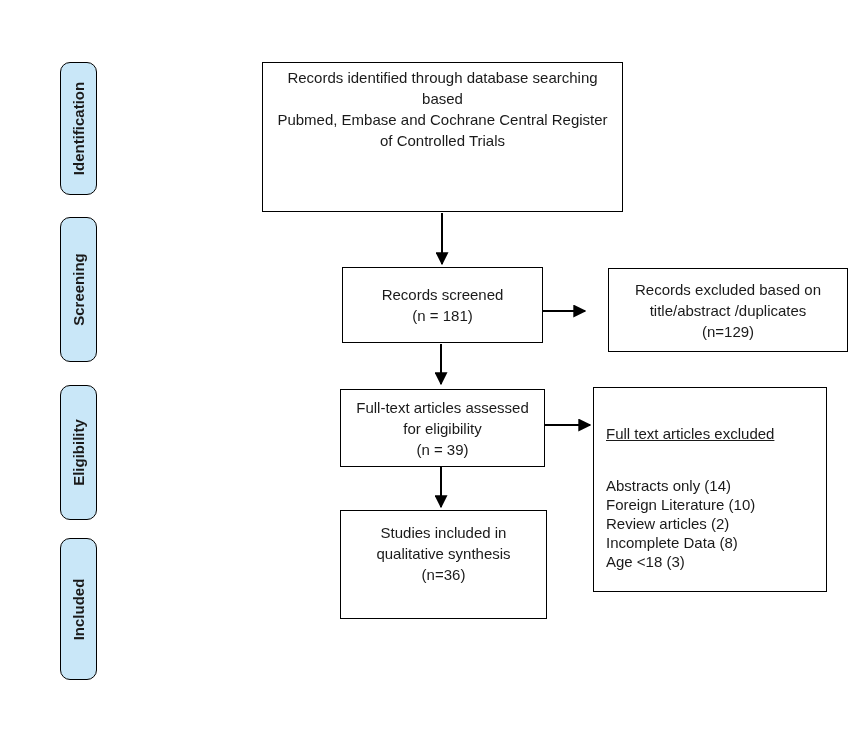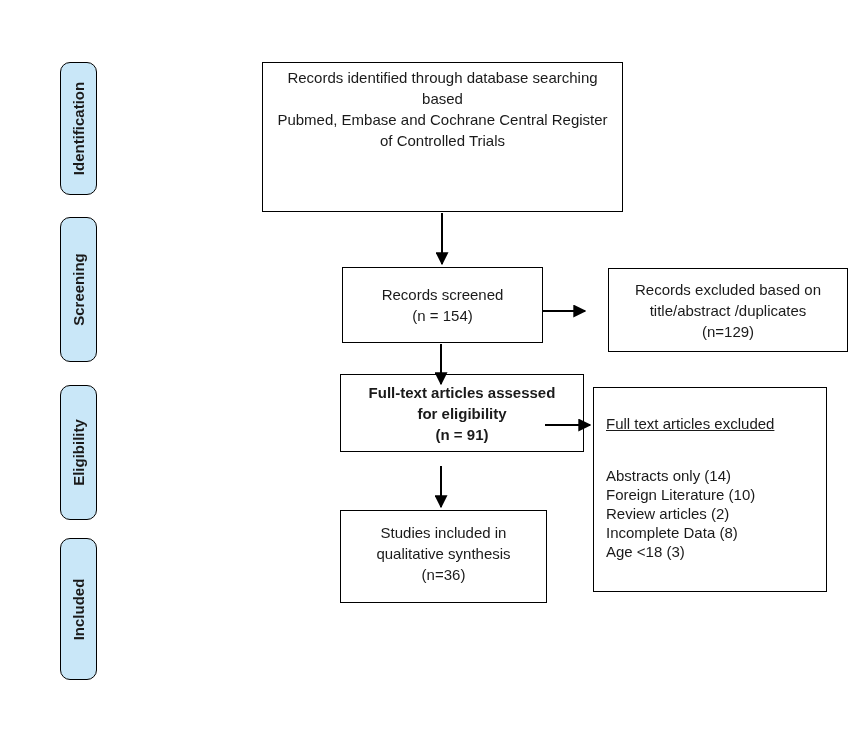--- a/index.html
+++ b/index.html
@@ -26,30 +26,30 @@
     align-items: center;
     justify-content: center;
     text-align: center;
   }
   .top-box {
     left: 262px; top: 62px; width: 361px; height: 150px;
     padding-top: 4px; text-align: center;
   }
   .screened-box  { left: 342px; top: 267px; width: 201px; height: 76px; }
   .excluded1-box { left: 588px; top: 268px; width: 240px; height: 84px; margin-left: 20px; }
-  .fulltext-box  { left: 340px; top: 374px; width: 244px; height: 78px; font-weight: bold; }
+  .fulltext-box  { left: 340px; top: 389px; width: 205px; height: 78px; }
   .excluded2-box {
     left: 593px; top: 387px; width: 234px; height: 205px;
     padding: 26px 10px 0 12px; text-align: left; line-height: 20px;
   }
   .included-box {
-    left: 340px; top: 510px; width: 207px; height: 93px;
+    left: 340px; top: 510px; width: 207px; height: 109px;
     padding-top: 11px; text-align: center;
   }
-  .excluded2-box .heading div { text-decoration: underline; }
+  .excluded2-box .heading div { text-decoration: underline; margin-top: 10px; }
   .excluded2-box .reasons { margin-top: 32px; line-height: 19px; }
   .stage {
     position: absolute;
     box-sizing: border-box;
     width: 37px;
     border: 1.5px solid #000000;
     border-radius: 10px;
     background: #c9e7f8;
     display: flex;
     align-items: center;
@@ -94,33 +94,33 @@
 
   <div class="box top-box">
     <div>Records identified through database searching</div>
     <div>based</div>
     <div>Pubmed, Embase and Cochrane Central Register</div>
     <div>of Controlled Trials</div>
   </div>
 
   <div class="box screened-box center-col">
     <div>Records screened</div>
-    <div>(n = 154)</div>
+    <div>(n = 181)</div>
   </div>
 
   <div class="box excluded1-box center-col">
     <div>Records excluded based on</div>
     <div>title/abstract /duplicates</div>
     <div>(n=129)</div>
   </div>
 
   <div class="box fulltext-box center-col">
     <div>Full-text articles assessed</div>
     <div>for eligibility</div>
-    <div>(n = 91)</div>
+    <div>(n = 39)</div>
   </div>
 
   <div class="box excluded2-box">
     <div class="heading">
       <div>Full text articles excluded</div>
     </div>
     <div class="reasons">
       <div>Abstracts only (14)</div>
       <div>Foreign Literature (10)</div>
       <div>Review articles (2)</div>

